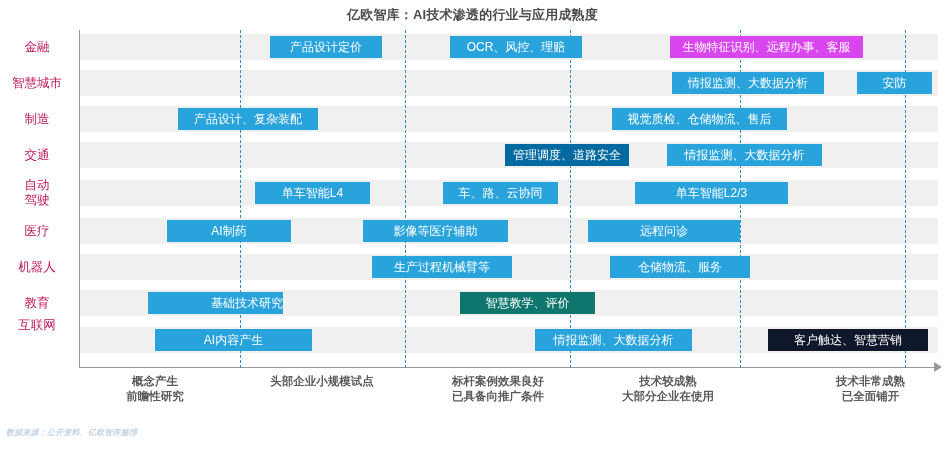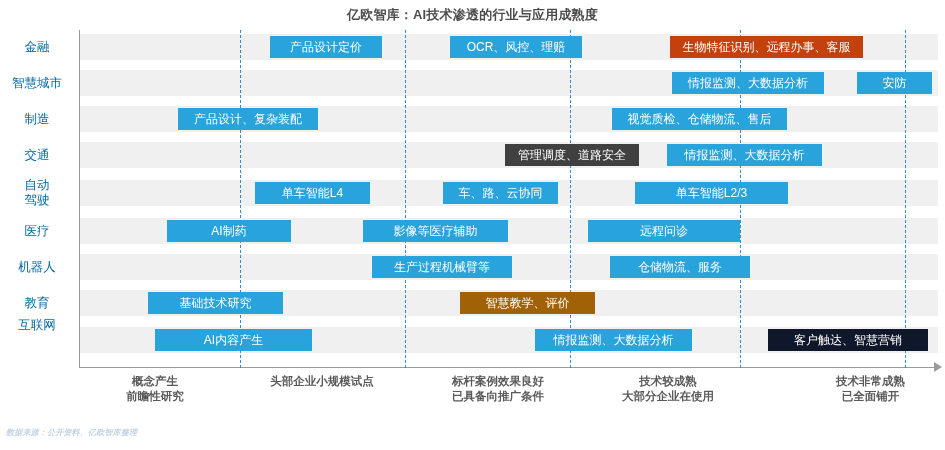--- a/index.html
+++ b/index.html
@@ -72,21 +72,21 @@
     width: 0;
     height: 338px;
     border-left: 1px dashed #2f90c8;
   }
   .row-label {
     position: absolute;
     left: 0;
     width: 74px;
     text-align: center;
     font-size: 12.5px;
-    color: #0369a1;
+    color: #be185d;
     line-height: 15px;
   }
   .bar {
     position: absolute;
     background: #29a3dc;
     color: #ffffff;
     font-size: 12px;
     line-height: 22px;
     height: 22px;
     text-align: center;
@@ -134,37 +134,37 @@
     <div class="row-band" style="top: 224px; height: 26px; background: rgb(240, 240, 240);"></div>
     <div class="row-band" style="top: 260px; height: 26px; background: rgb(240, 240, 240);"></div>
     <div class="row-band" style="top: 297px; height: 26px; background: rgb(240, 240, 240);"></div>
     <div class="gridline" style="left: 160px; border-left-color: rgb(47, 144, 200);"></div>
     <div class="gridline" style="left: 325px; border-left-color: rgb(47, 144, 200);"></div>
     <div class="gridline" style="left: 490px; border-left-color: rgb(47, 144, 200);"></div>
     <div class="gridline" style="left: 660px; border-left-color: rgb(47, 144, 200);"></div>
     <div class="gridline" style="left: 825px; border-left-color: rgb(47, 144, 200);"></div>
     <div class="bar" style="left: 190px; width: 112px; top: 6px; background: rgb(41, 163, 220);">产品设计定价</div>
     <div class="bar" style="left: 370px; width: 132px; top: 6px; background: rgb(41, 163, 220);">OCR、风控、理赔</div>
-    <div class="bar" style="left: 590px; width: 193px; top: 6px; background: #c2410c;">生物特征识别、远程办事、客服</div>
+    <div class="bar" style="left: 590px; width: 193px; top: 6px; background: #d946ef;">生物特征识别、远程办事、客服</div>
     <div class="bar" style="left: 592px; width: 152px; top: 42px; background: rgb(41, 163, 220);">情报监测、大数据分析</div>
     <div class="bar" style="left: 777px; width: 75px; top: 42px; background: rgb(41, 163, 220);">安防</div>
     <div class="bar" style="left: 98px; width: 140px; top: 78px; background: rgb(41, 163, 220);">产品设计、复杂装配</div>
     <div class="bar" style="left: 532px; width: 175px; top: 78px; background: rgb(41, 163, 220);">视觉质检、仓储物流、售后</div>
-    <div class="bar" style="left: 425px; width: 134px; top: 114px; background: #404040;">管理调度、道路安全</div>
+    <div class="bar" style="left: 425px; width: 124px; top: 114px; background: #0369a1;">管理调度、道路安全</div>
     <div class="bar" style="left: 587px; width: 155px; top: 114px; background: rgb(41, 163, 220);">情报监测、大数据分析</div>
     <div class="bar" style="left: 175px; width: 115px; top: 152px; background: rgb(41, 163, 220);">单车智能L4</div>
     <div class="bar" style="left: 363px; width: 115px; top: 152px; background: rgb(41, 163, 220);">车、路、云协同</div>
     <div class="bar" style="left: 555px; width: 153px; top: 152px; background: rgb(41, 163, 220);">单车智能L2/3</div>
     <div class="bar" style="left: 87px; width: 124px; top: 190px; background: rgb(41, 163, 220);">AI制药</div>
     <div class="bar" style="left: 283px; width: 145px; top: 190px; background: rgb(41, 163, 220);">影像等医疗辅助</div>
     <div class="bar" style="left: 508px; width: 152px; top: 190px; background: rgb(41, 163, 220);">远程问诊</div>
     <div class="bar" style="left: 292px; width: 140px; top: 226px; background: rgb(41, 163, 220);">生产过程机械臂等</div>
     <div class="bar" style="left: 530px; width: 140px; top: 226px; background: rgb(41, 163, 220);">仓储物流、服务</div>
-    <div class="bar" style="left: 68px; width: 135px; top: 262px; background: rgb(41, 163, 220);">基础技术研究</div>
-    <div class="bar" style="left: 380px; width: 135px; top: 262px; background: #a16207; text-align: center;">智慧教学、评价</div>
+    <div class="bar" style="left: 68px; width: 135px; top: 262px; background: rgb(41, 163, 220); text-align: right;">基础技术研究</div>
+    <div class="bar" style="left: 380px; width: 135px; top: 262px; background: #0f766e; text-align: center;">智慧教学、评价</div>
     <div class="bar" style="left: 75px; width: 157px; top: 299px; background: rgb(41, 163, 220);">AI内容产生</div>
     <div class="bar" style="left: 455px; width: 157px; top: 299px; background: rgb(41, 163, 220);">情报监测、大数据分析</div>
     <div class="bar" style="left: 688px; width: 160px; top: 299px; background: #0f172a;">客户触达、智慧营销</div>
   </div>
 
 <div id="row-labels">
     <div class="row-label" style="top: 39.5px;">
       <div>金融</div>
     </div>
     <div class="row-label" style="top: 75.5px;">

